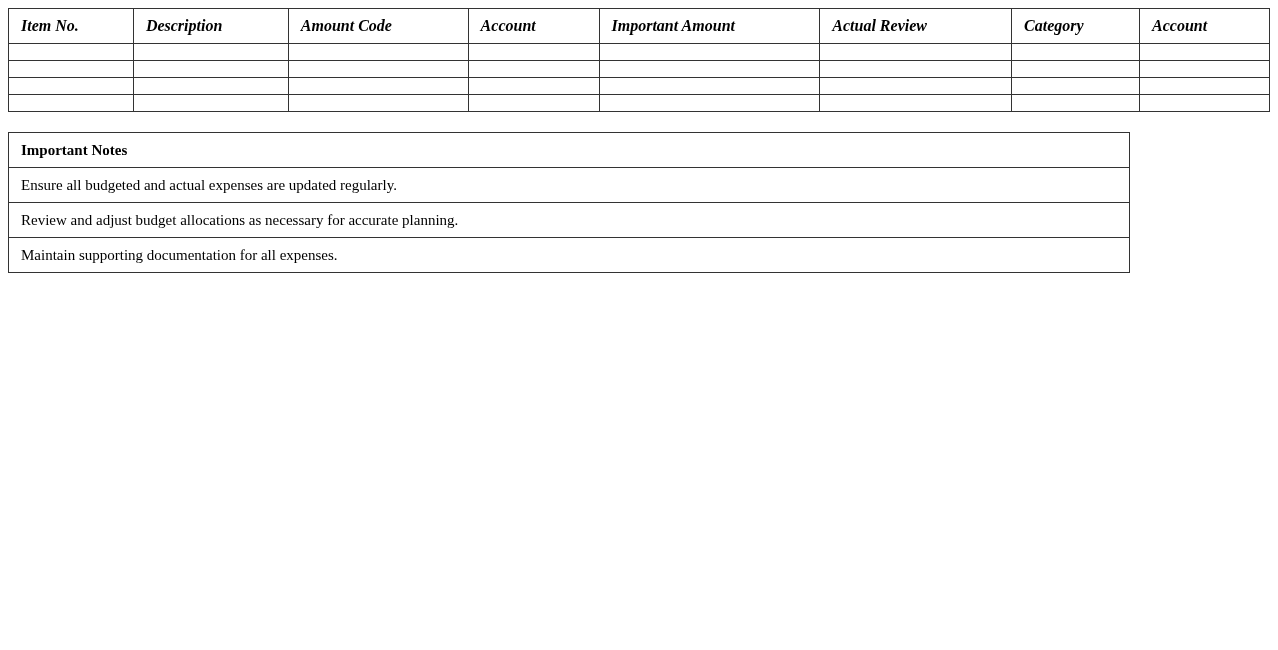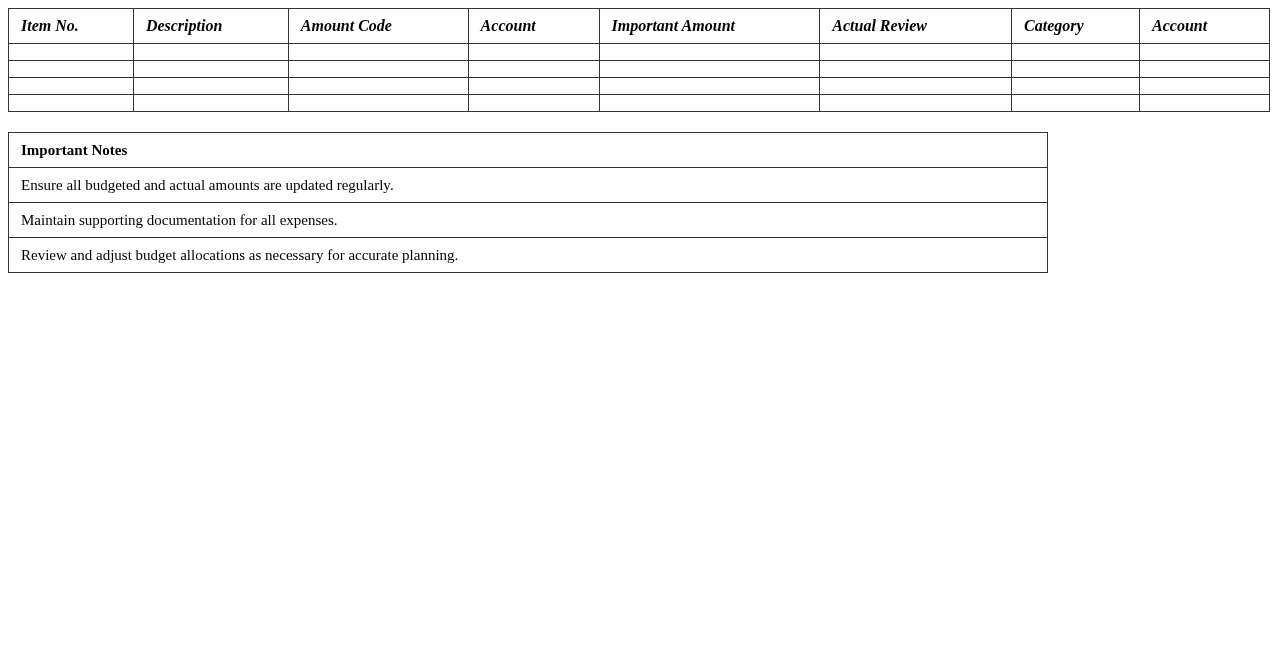--- a/index.html
+++ b/index.html
@@ -6,21 +6,21 @@
     body {
       width: 1278px; height: 650px; position: relative; overflow: hidden;
       font-family: "Liberation Serif", "DejaVu Serif", serif;
       color: #000;
     }
     table { border-collapse: collapse; position: absolute; left: 8px; }
     td, th { border: 1px solid #333; padding: 0 12px; text-align: left; vertical-align: middle; }
     #budget-table { top: 8px; width: 1262px; }
     #budget-table th { height: 34px; font-size: 16px; font-weight: bold; font-style: italic; }
     #budget-table td { height: 16px; font-size: 15px; }
-    #notes-table { top: 132px; width: 1040px; }
+    #notes-table { top: 132px; width: 1122px; }
     #notes-table td, #notes-table th { height: 34px; font-size: 15px; }
     #notes-table th { font-weight: bold; }
     #notes-table td { font-weight: normal; }
   </style>
 </head>
 <body>
 
 <table id="budget-table">
   <colgroup>
     <col style="width:125px">
@@ -89,22 +89,22 @@
 </table>
 
 <table id="notes-table">
   <thead>
     <tr>
       <th>Important Notes</th>
     </tr>
   </thead>
   <tbody>
     <tr>
-      <td>Ensure all budgeted and actual amounts are updated regularly.</td>
+      <td>Ensure all budgeted and actual expenses are updated regularly.</td>
+    </tr>
+    <tr>
+      <td>Review and adjust budget allocations as necessary for accurate planning.</td>
     </tr>
     <tr>
       <td>Maintain supporting documentation for all expenses.</td>
-    </tr>
-    <tr>
-      <td>Review and adjust budget allocations as necessary for accurate planning.</td>
     </tr>
   </tbody>
 </table>
 
 </body></html>

